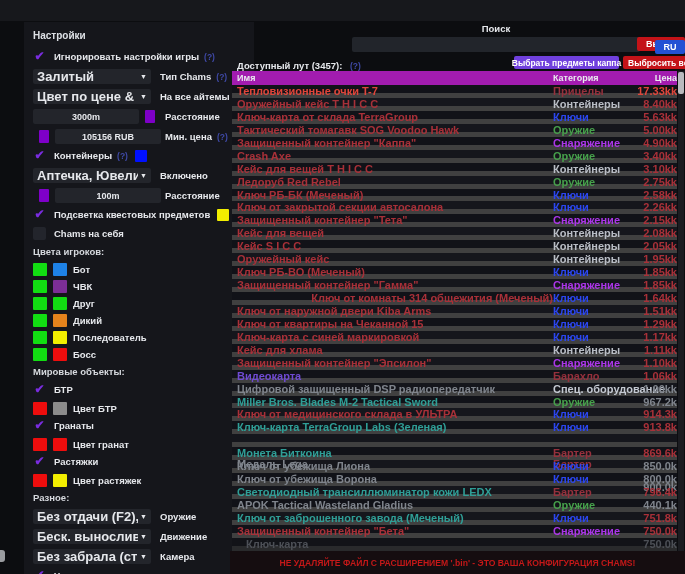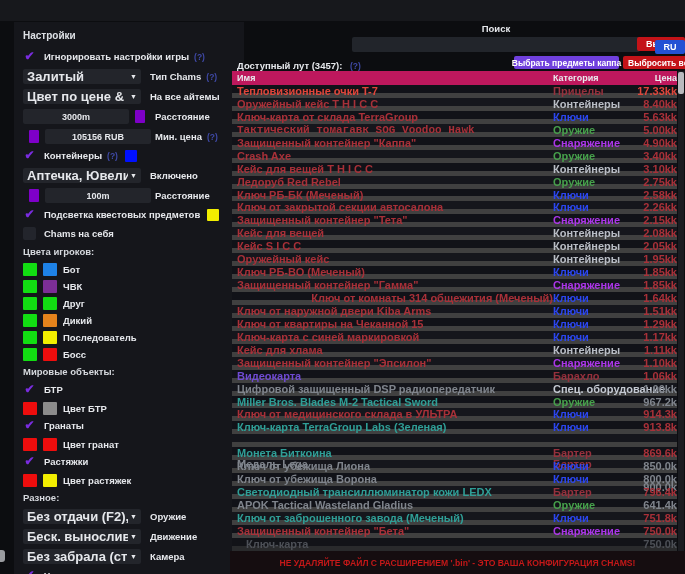--- a/index.html
+++ b/index.html
@@ -1,20 +1,20 @@
 <!DOCTYPE html>
 <html><head>
 <meta charset="utf-8">
 <style>
   html,body{margin:0;padding:0}
   body{width:685px;height:574px;position:relative;overflow:hidden;background:#0c0d10;
        font-family:"Liberation Sans",sans-serif;font-weight:bold;color:#e3e5e9;}
   .topbar{position:absolute;left:0;top:0;width:685px;height:21px;background:#17181c;}
   
-  .panel{position:absolute;left:14px;top:22px;width:230px;bottom:0;background:#15161b;
+  .panel{position:absolute;left:24px;top:22px;width:230px;bottom:0;background:#15161b;
          box-sizing:border-box;padding:6px 6px 0 9px;}
   .s-title{font-size:10px;color:#dde0e5;margin:2px 0 9px 0;}
   .s-header{font-size:9.5px;color:#d6d9de;margin:5px 0 6px 0;}
   .s-row{display:flex;align-items:center;margin-bottom:5px;}
   .s-row.cb-row{margin-bottom:6px;}
   .s-row.pair-row{margin-bottom:4px;}
   .cb{width:13px;height:13px;display:inline-flex;align-items:center;justify-content:center;
       font-size:12px;line-height:13px;margin-right:8px;flex:none;}
   .cb.unchecked{background:#23252c;border-radius:2px;}
   .s-label{font-size:9.5px;color:#e6e8ec;white-space:nowrap;}
@@ -38,21 +38,21 @@
   .btn{position:absolute;display:flex;align-items:center;justify-content:center;color:#fff;
        font-size:9px;border-radius:2px;white-space:nowrap;}
   .btn-exit{right:0;top:37px;width:48px;height:14px;background:#c41318;}
   .btn-lang{right:0;top:40px;width:30px;height:14px;background:#2351d4;}
   .btn-kappa{left:514px;top:56px;width:105px;height:13px;background:#7040dd;font-size:8.5px;}
   .btn-drop{left:623px;top:56px;width:75px;height:13px;background:#c41318;font-size:8.5px;justify-content:flex-start;padding-left:5px;}
   
   .loot-title{position:absolute;left:237px;top:60px;font-size:9.5px;color:#e6e8ec;}
   .loot-title .help{font-size:8.5px;}
   .l-table{position:absolute;left:232px;top:71px;width:445px;bottom:23px;background:#0f1015;overflow:hidden;}
-  .l-head{display:grid;grid-template-columns:321px 72px 52px;height:14px;background:#be185d;
+  .l-head{display:grid;grid-template-columns:321px 72px 52px;height:14px;background:#a21caf;
           align-items:center;font-size:9px;color:#e9ebef;}
   .l-head span:first-child{padding-left:5px;}
   .l-head span:last-child{text-align:right;}
   .l-row{display:grid;grid-template-columns:321px 72px 52px;height:12.94px;align-items:center;
          font-size:11px;background:#111218;border-bottom:5px solid #404040;box-sizing:border-box;}
   .l-row.alt{background:#15161c;}
   .l-row.partial{opacity:.55;}
   .l-name{padding-left:5px;white-space:nowrap;overflow:hidden;}
   .l-cat{white-space:nowrap;overflow:visible;}
   .l-price{text-align:right;white-space:nowrap;}
@@ -246,21 +246,21 @@
         <span class="l-name" style="color: rgb(168, 48, 56);">Оружейный кейс T H I C C</span>
         <span class="l-cat" style="color: rgb(185, 189, 197);">Контейнеры</span>
         <span class="l-price" style="color: rgb(168, 48, 56);">8.40kk</span>
       </div>
       <div class="l-row">
         <span class="l-name" style="color: rgb(168, 48, 56);">Ключ-карта от склада TerraGroup</span>
         <span class="l-cat" style="color: rgb(43, 70, 240);">Ключи</span>
         <span class="l-price" style="color: rgb(168, 48, 56);">5.63kk</span>
       </div>
       <div class="l-row alt">
-        <span class="l-name" style="color: rgb(168, 48, 56); font-family: Liberation Mono, monospace;">Тактический томагавк SOG Voodoo Hawk</span>
+        <span class="l-name" style="color: rgb(168, 48, 56);">Тактический томагавк SOG Voodoo Hawk</span>
         <span class="l-cat" style="color: rgb(70, 160, 75);">Оружие</span>
         <span class="l-price" style="color: rgb(168, 48, 56);">5.00kk</span>
       </div>
       <div class="l-row">
         <span class="l-name" style="color: rgb(168, 48, 56);">Защищенный контейнер "Каппа"</span>
         <span class="l-cat" style="color: rgb(171, 53, 232);">Снаряжение</span>
         <span class="l-price" style="color: rgb(168, 48, 56);">4.90kk</span>
       </div>
       <div class="l-row alt">
         <span class="l-name" style="color: rgb(168, 48, 56);">Crash Axe</span>
@@ -393,21 +393,21 @@
         <span class="l-price" style="color: rgb(127, 132, 140);">800.0k</span>
       </div>
       <div class="l-row alt">
         <span class="l-name" style="color: rgb(47, 158, 150);">Светодиодный трансиллюминатор кожи LEDX</span>
         <span class="l-cat" style="color: rgb(150, 48, 60);">Бартер</span>
         <span class="l-price" style="color: rgb(168, 48, 56);">796.4k</span>
       </div>
       <div class="l-row">
         <span class="l-name" style="color: rgb(127, 132, 140);">APOK Tactical Wasteland Gladius</span>
         <span class="l-cat" style="color: rgb(70, 160, 75);">Оружие</span>
-        <span class="l-price" style="color: rgb(127, 132, 140);">641.4k</span>
+        <span class="l-price" style="color: rgb(127, 132, 140);">440.1k</span>
       </div>
       <div class="l-row alt">
         <span class="l-name" style="color: rgb(47, 158, 150);">Ключ от заброшенного завода (Меченый)</span>
         <span class="l-cat" style="color: rgb(43, 70, 240);">Ключи</span>
         <span class="l-price" style="color: rgb(168, 48, 56);">751.8k</span>
       </div>
       <div class="l-row">
         <span class="l-name" style="color: rgb(168, 48, 56);">Защищенный контейнер "Бета"</span>
         <span class="l-cat" style="color: rgb(171, 53, 232);">Снаряжение</span>
         <span class="l-price" style="color: rgb(168, 48, 56);">750.0k</span>

